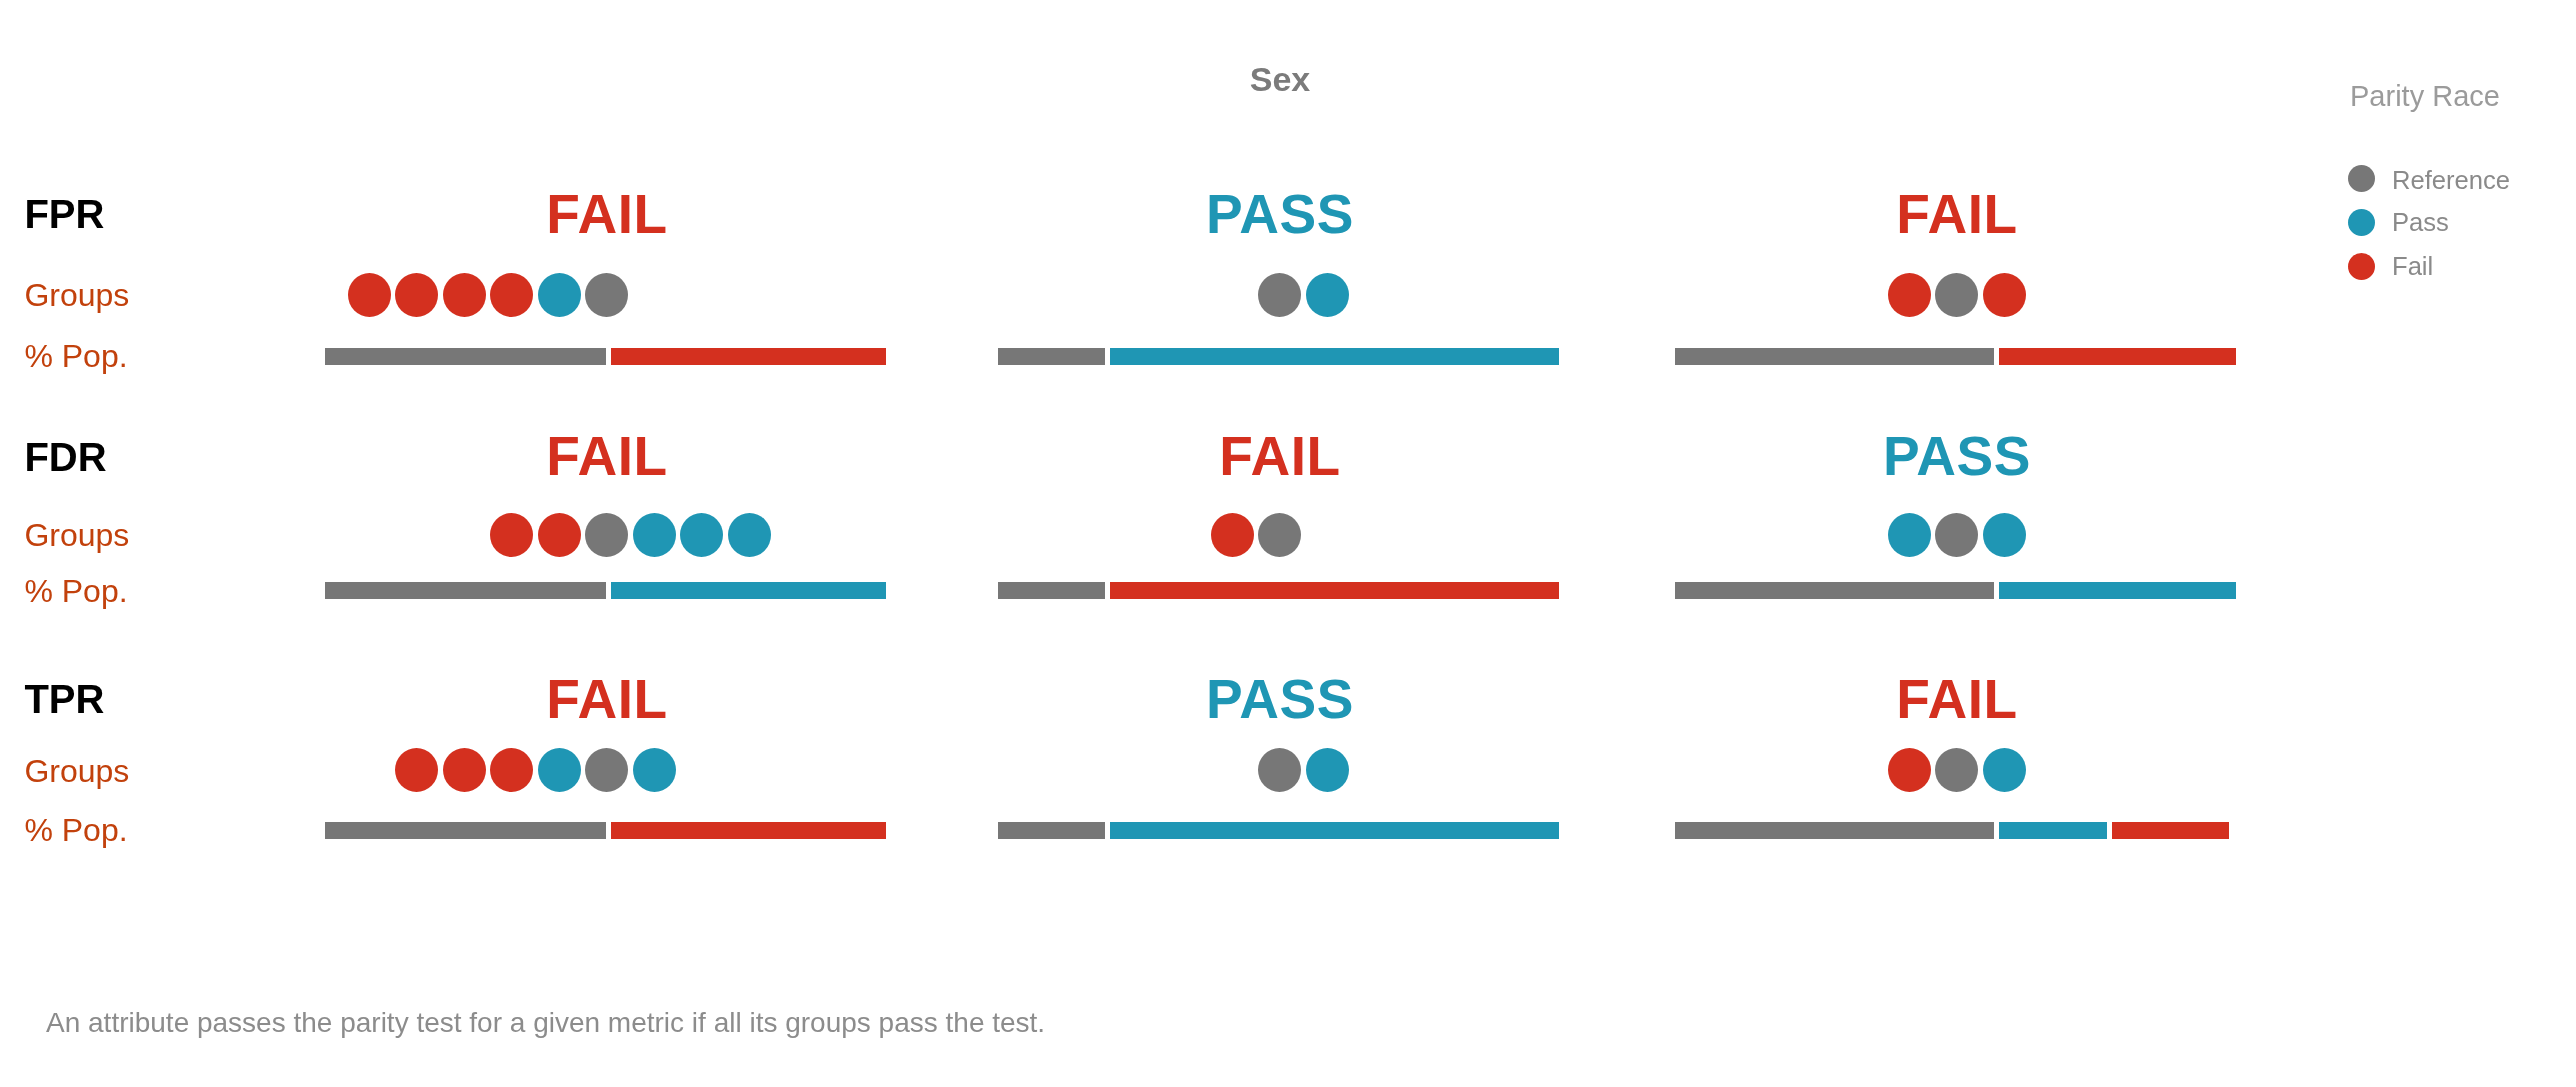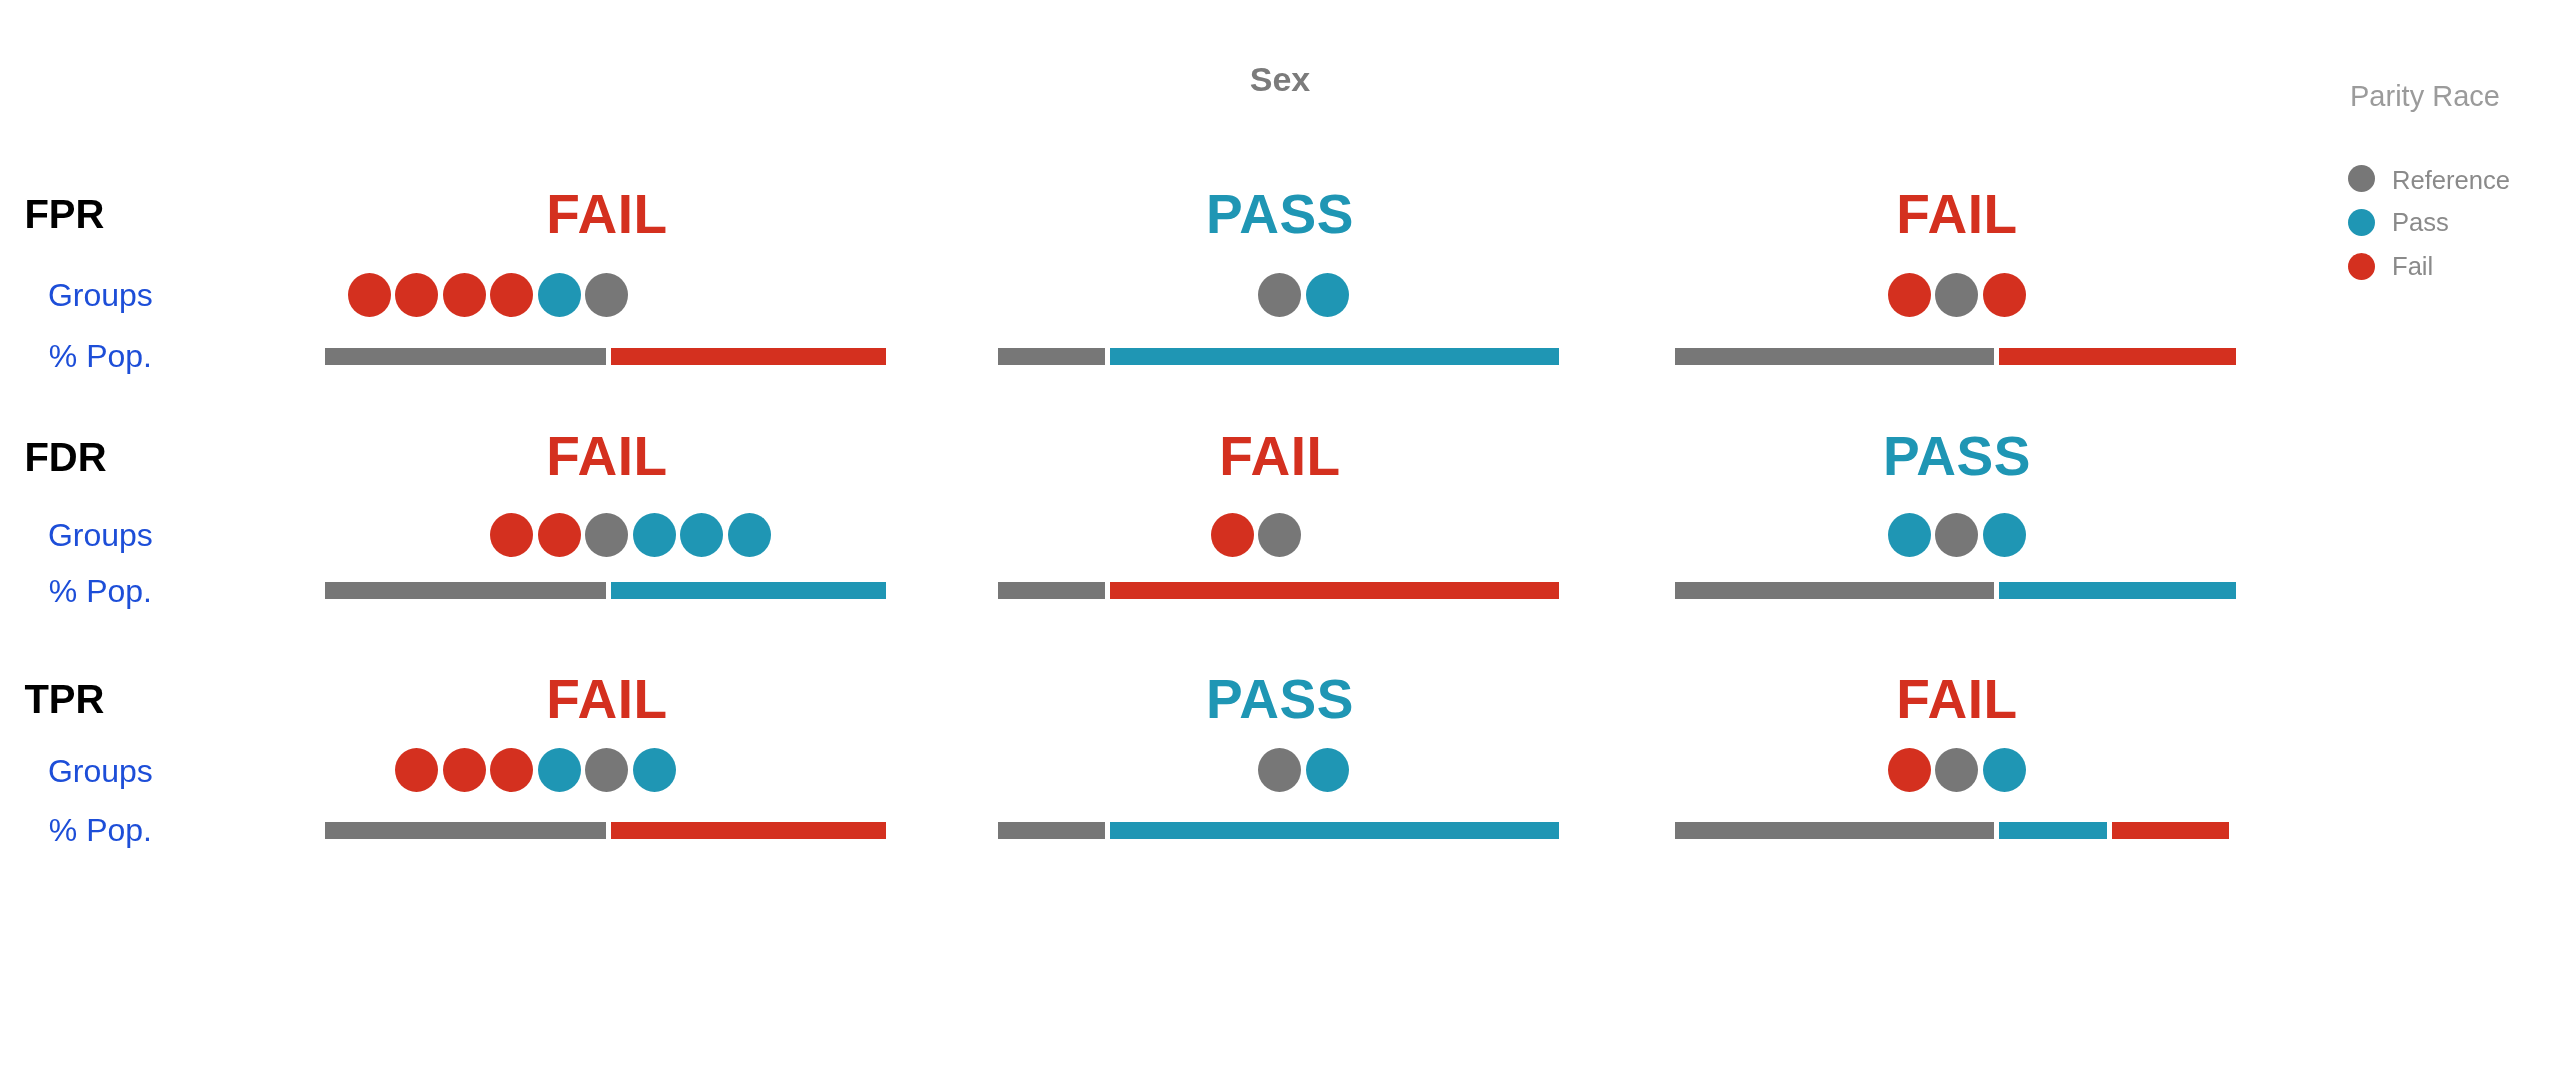--- a/index.html
+++ b/index.html
@@ -15,21 +15,21 @@
   .hdr0{left:424px}.hdr1{left:1097px}.hdr2{left:1773px}
 
   
   .metric-label{
     position:absolute;left:24.4px;width:152px;height:55px;line-height:55px;
     font-size:40px;font-weight:bold;color:#000000;
   }
   .m0{top:187px}.m1{top:430px}.m2{top:672px}
   .sub-label{
     position:absolute;left:24.4px;width:152px;height:43px;line-height:43px;
-    text-align:center;font-size:32px;color:#1d4ed8;
+    font-size:32px;color:#c2410c;
   }
   .g0{top:274px}.g1{top:514px}.g2{top:750px}
   .p0{top:335px}.p1{top:570px}.p2{top:809px}
 
   
   .cell{position:absolute;width:564px;height:232px;}
   .col0{left:325px}.col1{left:998px}.col2{left:1675px}
   .row0{top:183px}.row1{top:425px}.row2{top:668px}
   .status{
     position:absolute;top:0;left:0;width:100%;height:63px;line-height:63px;
@@ -200,15 +200,16 @@
         <div class="dot" style="left: 260px; background: rgb(119, 119, 119);"></div>
         <div class="dot" style="left: 308px; background: rgb(31, 150, 180);"></div>
       </div>
     <div class="bar">
         <div class="seg" style="flex: 0 0 calc(57.3% - 3.7px); background: rgb(119, 119, 119);"></div>
         <div class="seg" style="flex: 0 0 calc(19.7% - 3.7px); background: rgb(31, 150, 180);"></div>
         <div class="seg" style="flex: 0 0 calc(21.4% - 3.7px); background: rgb(212, 48, 31);"></div>
       </div>
   </div>
 
+  <div class="footnote-line fn1">An attribute passes the parity test for a given metric if all its groups pass the test.</div>
 
 </div>
 
 
 </body></html>

